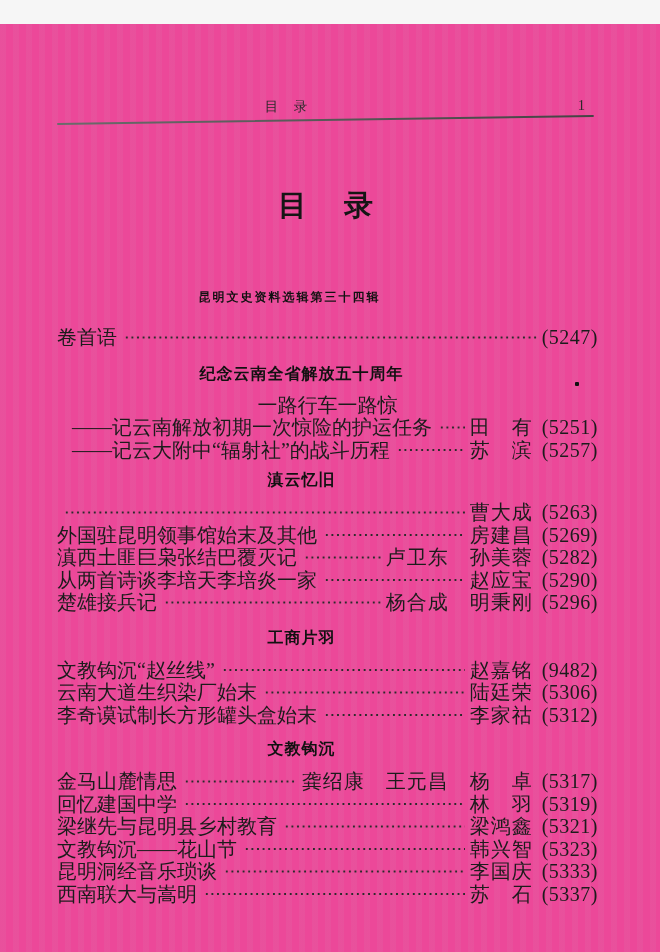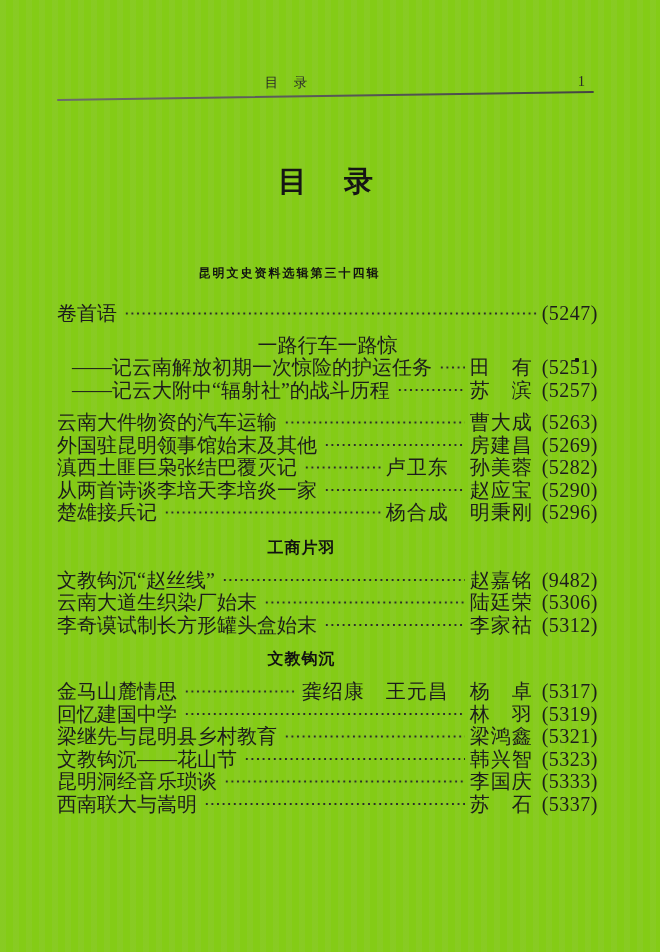--- a/index.html
+++ b/index.html
@@ -6,21 +6,22 @@
   body{
     width:660px;height:952px;
     background:#f6f6f6;
     font-family:"Liberation Serif","DejaVu Serif",serif;
     color:#1c1c1c;
     position:relative;
     overflow:hidden;
   }
   .page{
     position:absolute;inset:0;
-    background:#84cc16;
+    background:#ec4899;
+    margin-top:24px;
   }
   
   .page::before{
     content:"";position:absolute;inset:0;pointer-events:none;
     background:repeating-linear-gradient(90deg,
       rgba(190,190,198,0.07) 0 6px,
       rgba(255,255,255,0) 6px 13px);
   }
 
   .running-header{
@@ -108,38 +109,39 @@
 
     <div class="main-title">目　录</div>
 
     <div class="volume-heading">昆明文史资料选辑第三十四辑</div>
     <div class="toc-row mt18">
       <span class="row-title">卷首语</span>
       <span class="leader"></span>
       <span class="page-no">(5247)</span>
     </div>
 
+    <div class="section-heading mt14">纪念云南全省解放五十周年</div>
     <div class="toc-row mt9">
       <span class="row-title">一路行车一路惊</span>
     </div>
     <div class="toc-row row-indent">
       <span class="row-title">——记云南解放初期一次惊险的护运任务</span>
       <span class="leader"></span>
       <span class="authors">田　有</span>
       <span class="page-no">(5251)</span>
     </div>
     <div class="toc-row row-indent">
       <span class="row-title">——记云大附中“辐射社”的战斗历程</span>
       <span class="leader"></span>
       <span class="authors">苏　滨</span>
       <span class="page-no">(5257)</span>
     </div>
 
+    <div class="section-heading mt8">滇云忆旧</div>
     <div class="toc-row mt10">
-      <span class="row-title">云南大件物资的汽车运输</span>
       <span class="leader"></span>
       <span class="authors">曹大成</span>
       <span class="page-no">(5263)</span>
     </div>
     <div class="toc-row">
       <span class="row-title">外国驻昆明领事馆始末及其他</span>
       <span class="leader"></span>
       <span class="authors">房建昌</span>
       <span class="page-no">(5269)</span>
     </div>

